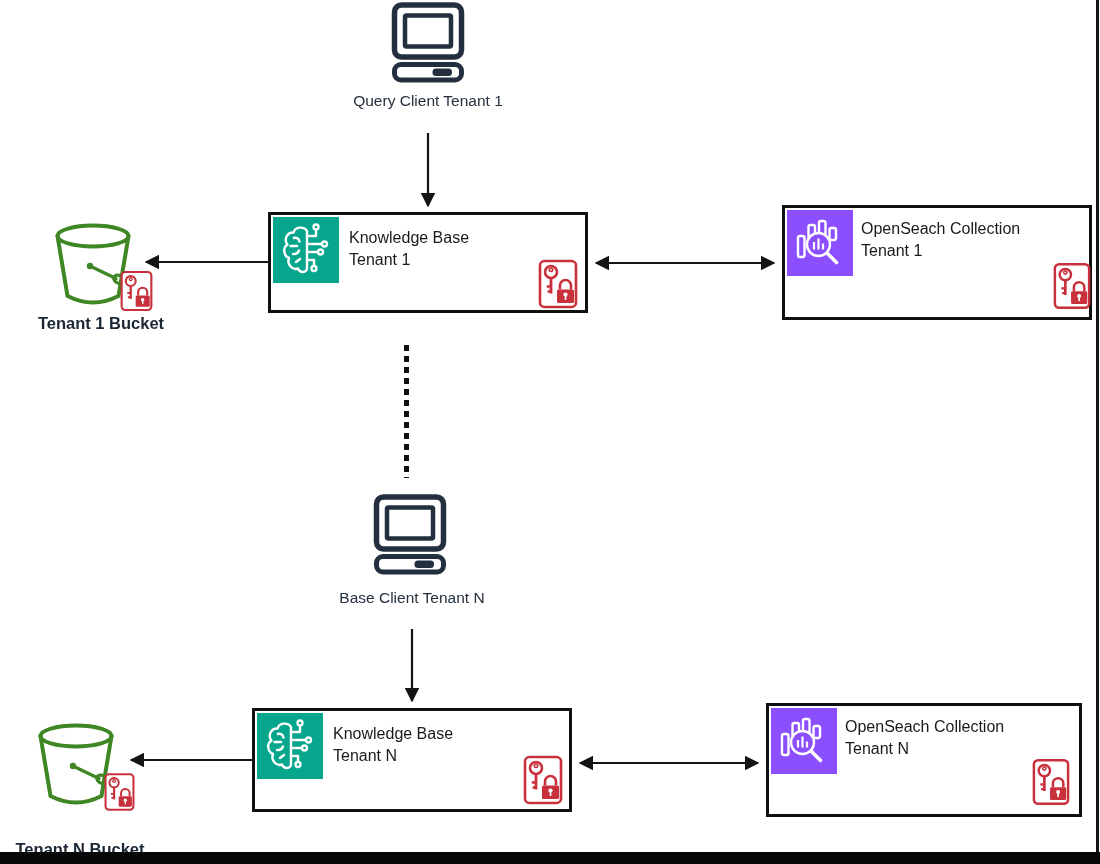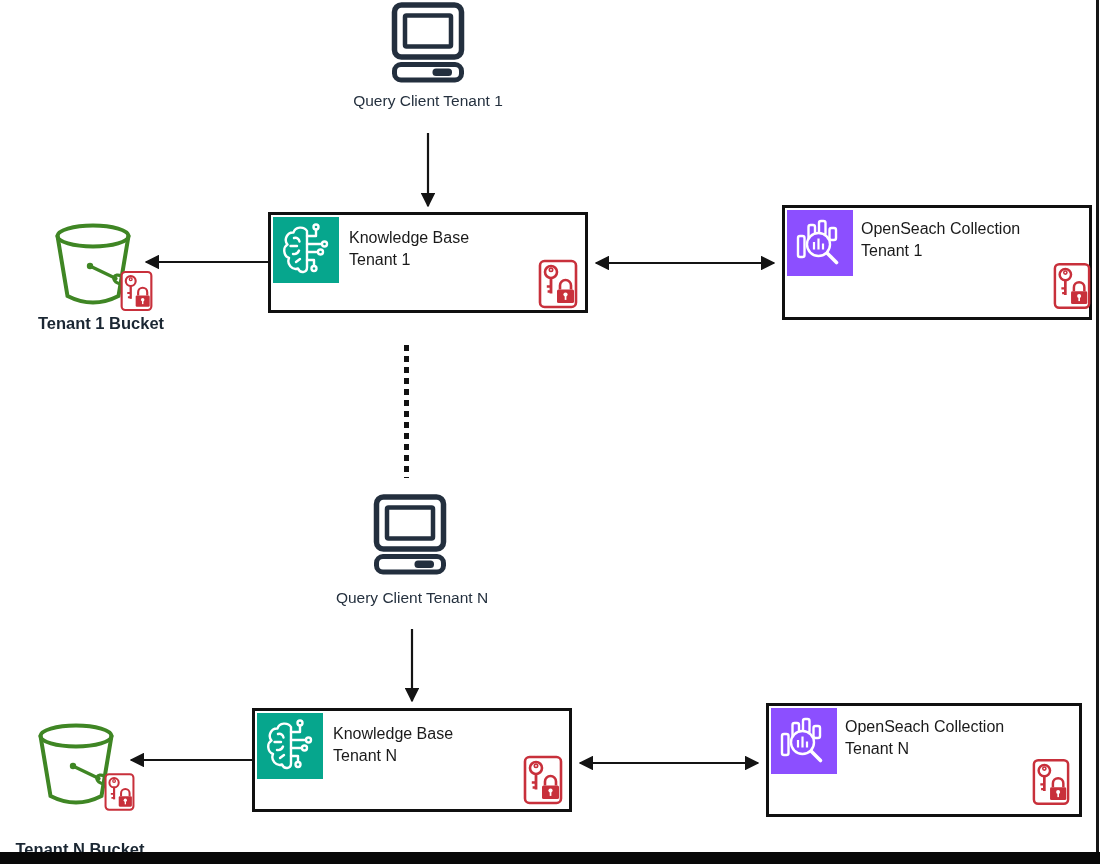--- a/index.html
+++ b/index.html
@@ -147,21 +147,21 @@
     <svg class="icon red-ic" style="left:268px;top:54px;width:38px;height:48px">
         <use href="#sym-keylock"></use>
       </svg>
   </div>
 
   <div class="dotted-sep"></div>
 
   <svg class="icon navy-ic" style="left:368px;top:494px;width:84px;height:82px">
       <use href="#sym-monitor"></use>
     </svg>
-  <div class="caption" style="left:312px;top:589px;width:200px">Query Client Tenant N</div>
+  <div class="caption" style="left:312px;top:589px;width:200px">Base Client Tenant N</div>
 
   <svg class="icon green-ic" style="left:33px;top:720px;width:86px;height:92px">
       <use href="#sym-bucket"></use>
     </svg>
   <svg class="icon red-ic" style="left:104px;top:772px;width:31px;height:40px">
       <use href="#sym-keylock"></use>
     </svg>
   <div class="bucket-label" style="left:0px;top:840px;width:160px">Tenant N Bucket</div>
 
   <div class="node-box" style="left:252px;top:708px;width:320px;height:104px">

